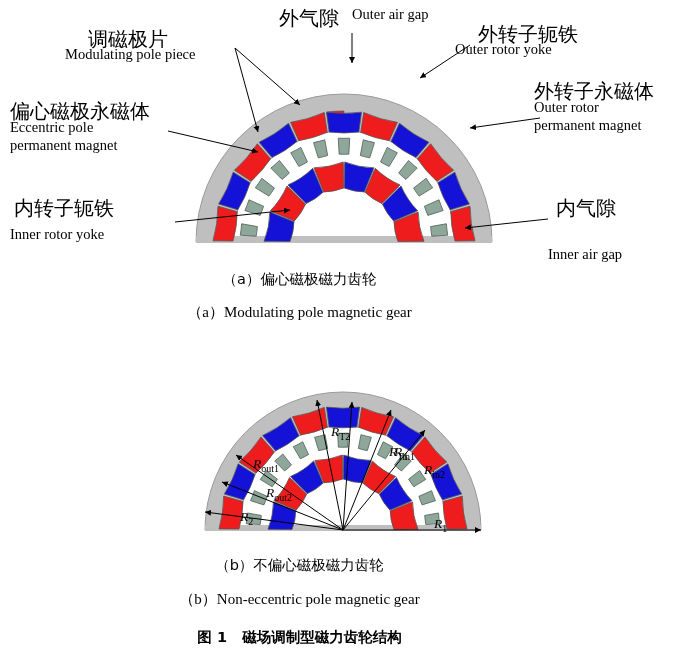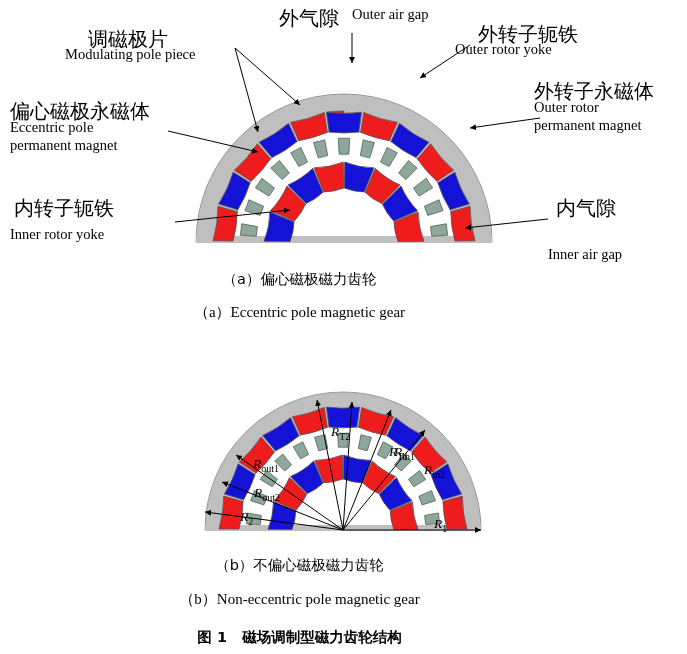--- a/index.html
+++ b/index.html
@@ -212,27 +212,27 @@
 <div class="label" style="left:10px; top:119px;">Eccentric pole
 permanent magnet</div>
 
 <div class="label cn" style="left:14px; top:196px;">内转子轭铁</div>
 <div class="label" style="left:10px; top:226px;">Inner rotor yoke</div>
 
 <div class="label cn" style="left:556px; top:196px;">内气隙</div>
 <div class="label" style="left:548px; top:226px;margin-top:20px;">Inner air gap</div>
 
 <div class="caption cn" style="top:270px;">（a）偏心磁极磁力齿轮</div>
-<div class="caption" style="top:303px;">（a）Eccentric pole magnetic gear</div>
+<div class="caption" style="top:303px;">（a）Modulating pole magnetic gear</div>
 
 <div class="radlabel" style="left:331px; top:424px;"><span>R</span><sub>T2</sub></div>
 <div class="radlabel" style="left:349px; top:444px;margin-left:40px;"><span>R</span><sub>T1</sub></div>
 <div class="radlabel" style="left:394px; top:444px;"><span>R</span><sub>in1</sub></div>
 <div class="radlabel" style="left:424px; top:462px;"><span>R</span><sub>in2</sub></div>
 <div class="radlabel" style="left:253px; top:456px;"><span>R</span><sub>out1</sub></div>
-<div class="radlabel" style="left:254px; top:485px;"><span>R</span><sub>out2</sub></div>
+<div class="radlabel" style="left:254px; top:485px;padding-left:12px;"><span>R</span><sub>out2</sub></div>
 <div class="radlabel" style="left:240px; top:509px;"><span>R</span><sub>2</sub></div>
 <div class="radlabel" style="left:434px; top:516px;"><span>R</span><sub>1</sub></div>
 
 <div class="caption cn" style="top:556px;">（b）不偏心磁极磁力齿轮</div>
 <div class="caption" style="top:590px;">（b）Non-eccentric pole magnetic gear</div>
 
 <div class="caption bold cn" style="top:628px;"><span>图 1</span>&nbsp;&nbsp;&nbsp;<span>磁场调制型磁力齿轮结构</span></div>
 
 </body></html>

